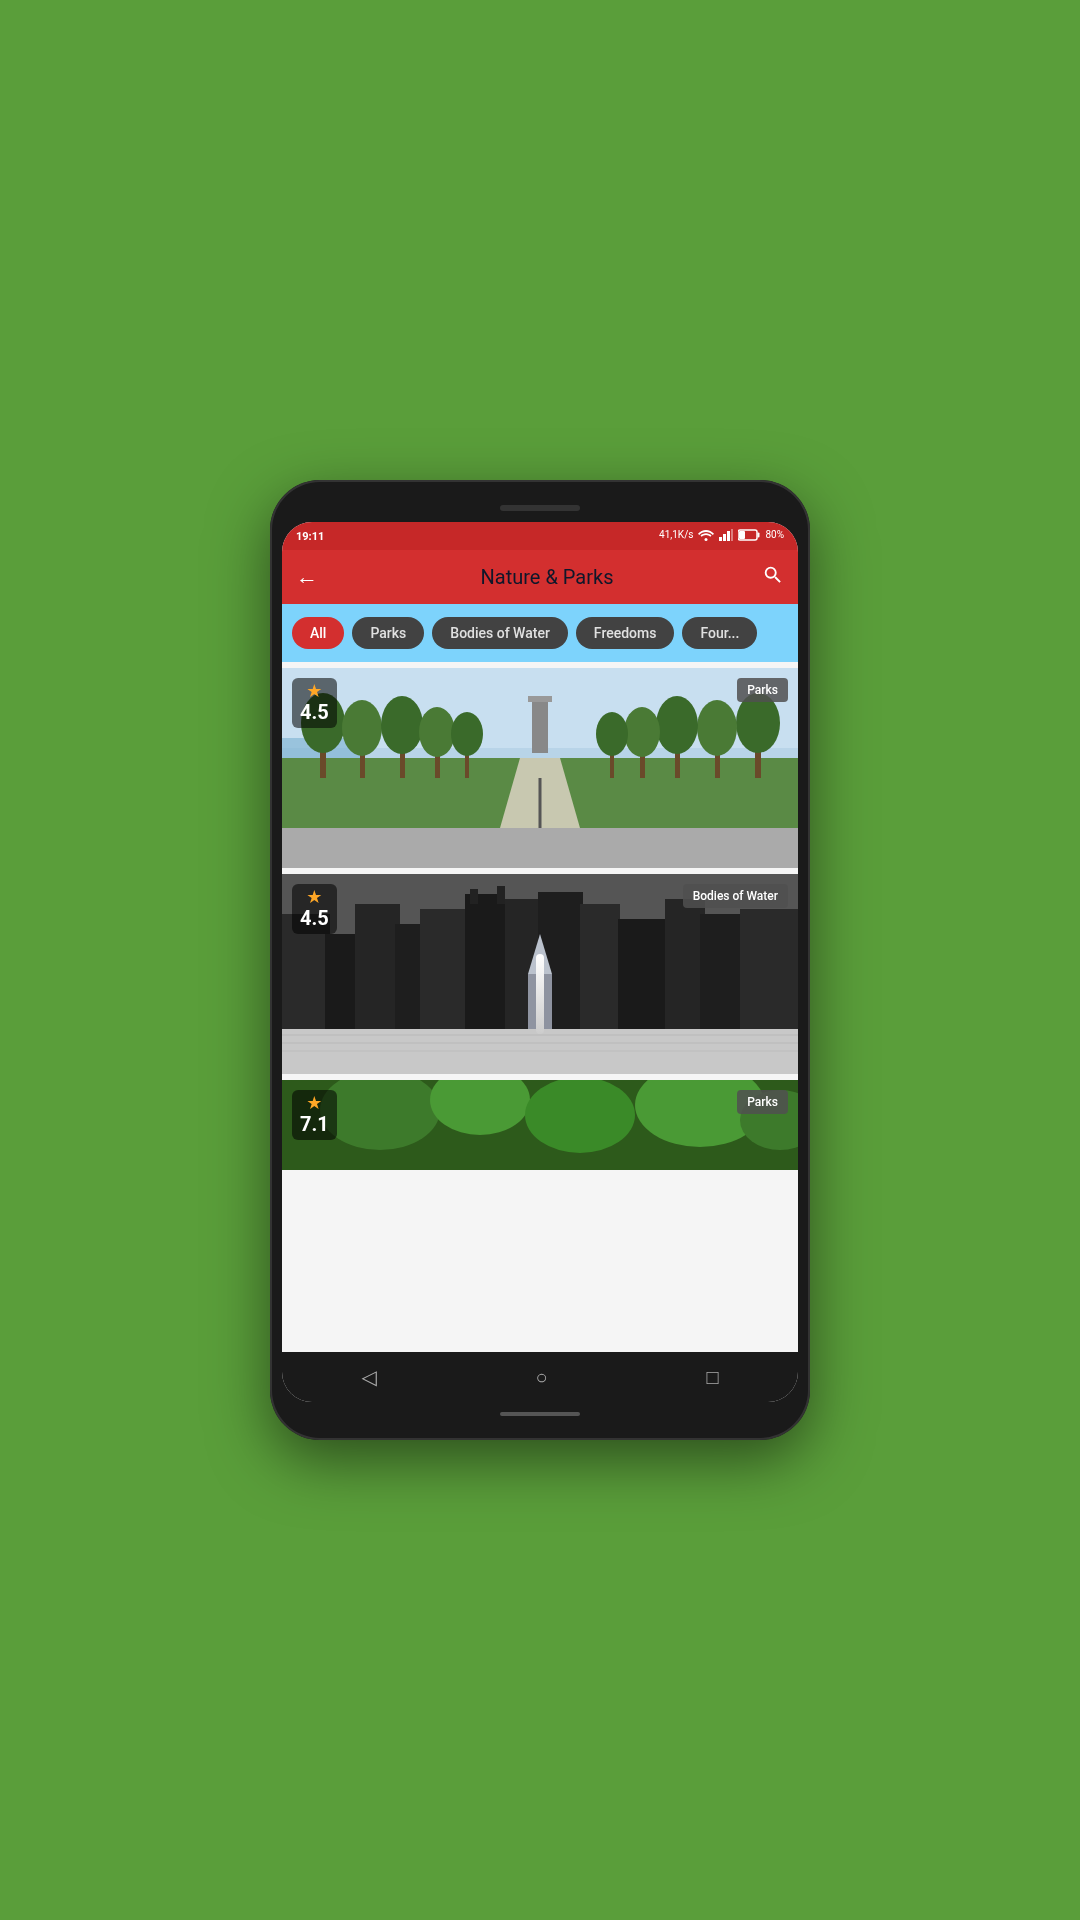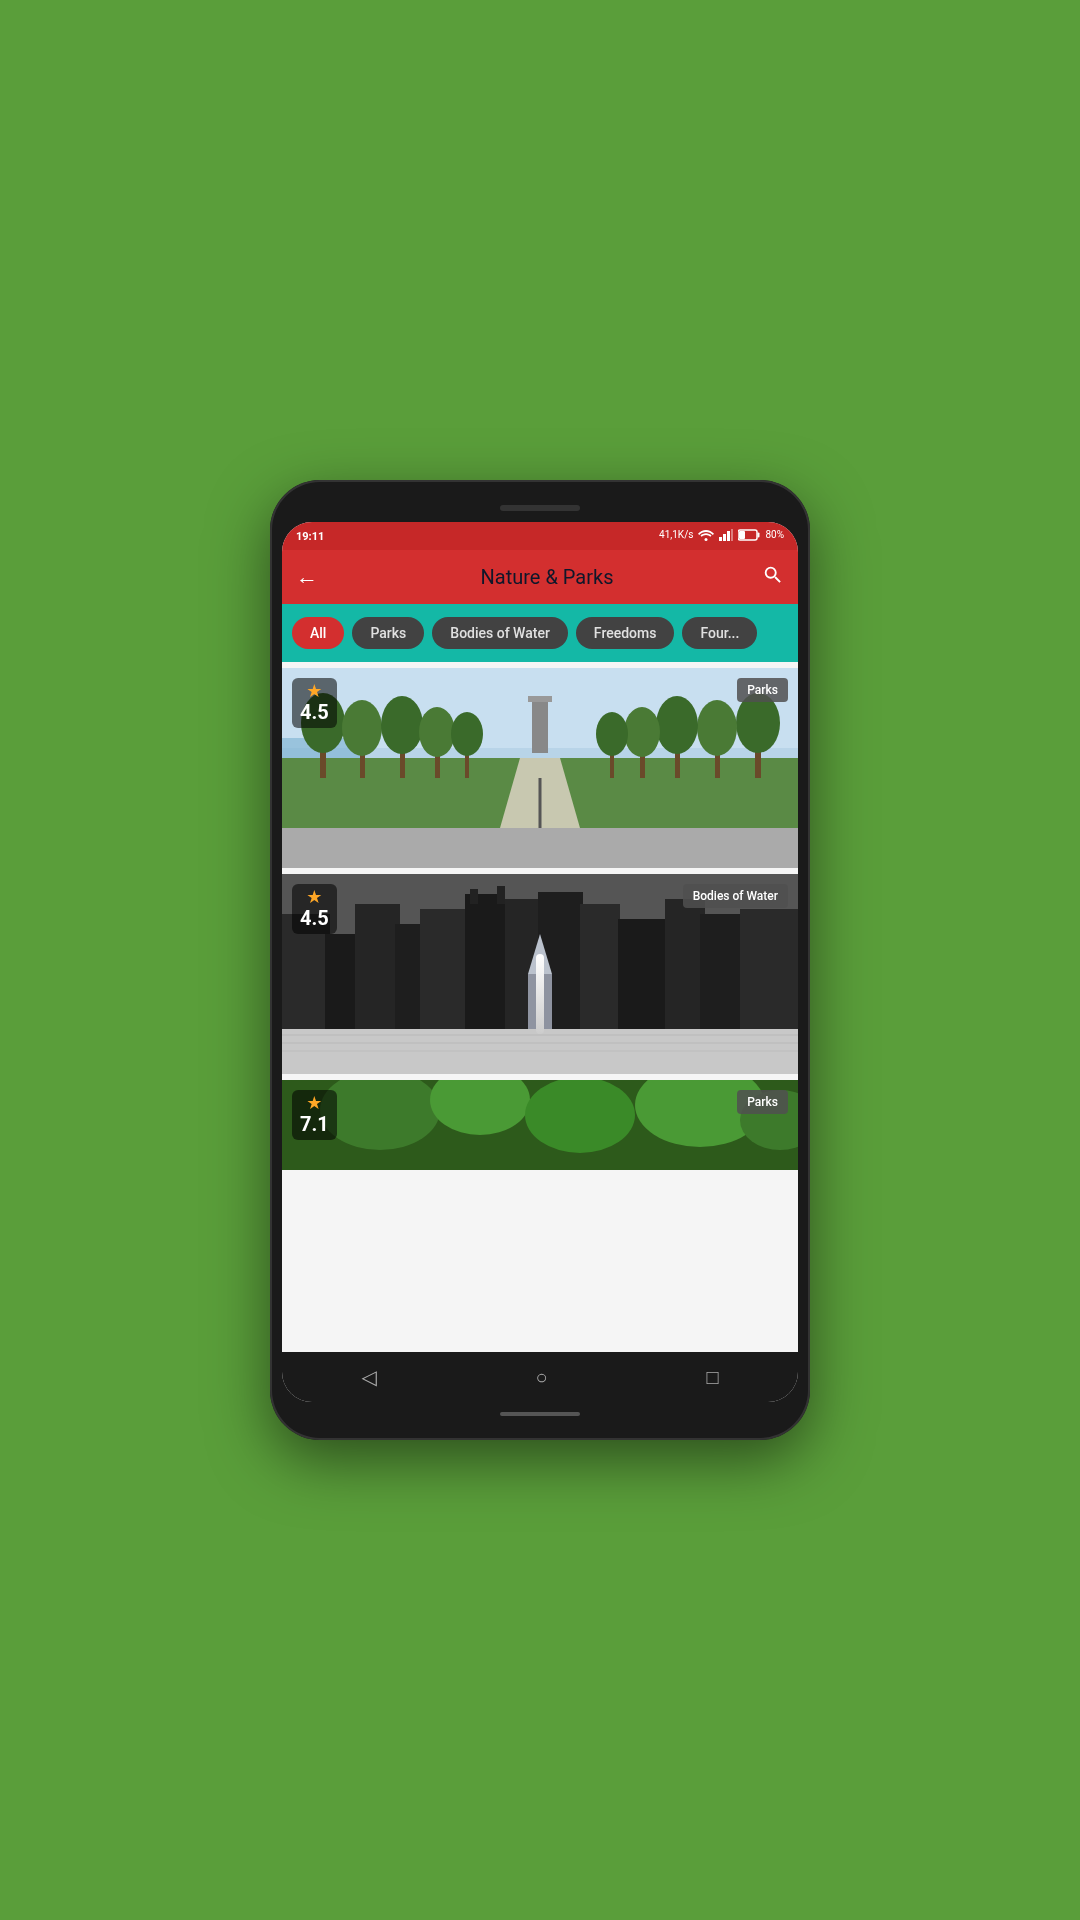--- a/index.html
+++ b/index.html
@@ -99,21 +99,21 @@
     }
 
     .header-search {
       color: white;
       font-size: 22px;
       cursor: pointer;
     }
 
     
     .filter-bar {
-      background: #14b8a6;
+      background: #7dd3fc;
       display: flex;
       align-items: center;
       padding: 10px 10px;
       gap: 8px;
       overflow-x: auto;
       scrollbar-width: none;
       min-height: 58px;
     }
 
     .filter-bar::-webkit-scrollbar { display: none; }

